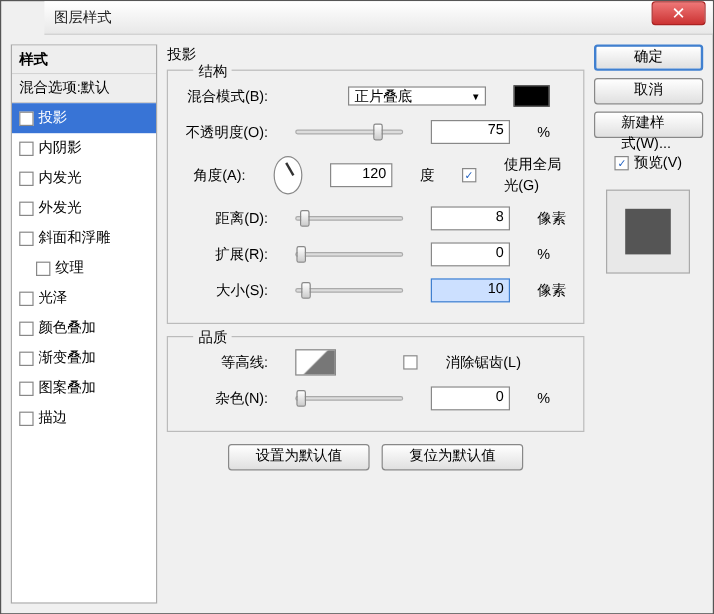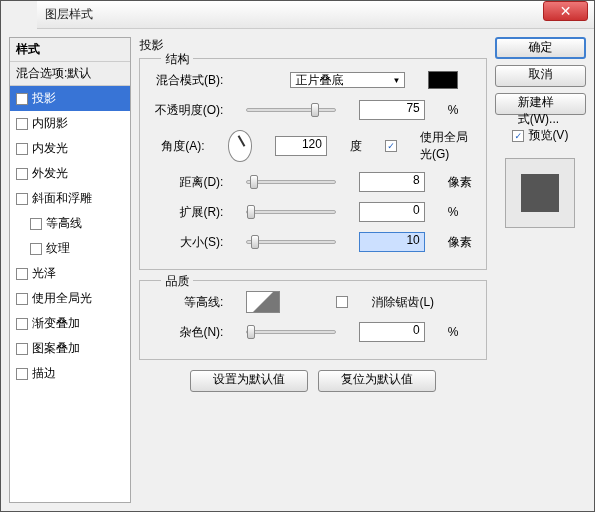--- a/index.html
+++ b/index.html
@@ -74,33 +74,29 @@
           <div class="style-item">
             <span class="chk"></span>
             <span>外发光</span>
           </div>
           <div class="style-item">
             <span class="chk"></span>
             <span>斜面和浮雕</span>
           </div>
           <div class="style-item indented">
             <span class="chk"></span>
-            <span>等高线</span>
-          </div>
-          <div class="style-item indented">
-            <span class="chk"></span>
             <span>纹理</span>
           </div>
           <div class="style-item">
             <span class="chk"></span>
             <span>光泽</span>
           </div>
           <div class="style-item">
             <span class="chk"></span>
-            <span>使用全局光</span>
+            <span>颜色叠加</span>
           </div>
           <div class="style-item">
             <span class="chk"></span>
             <span>渐变叠加</span>
           </div>
           <div class="style-item">
             <span class="chk"></span>
             <span>图案叠加</span>
           </div>
           <div class="style-item">

